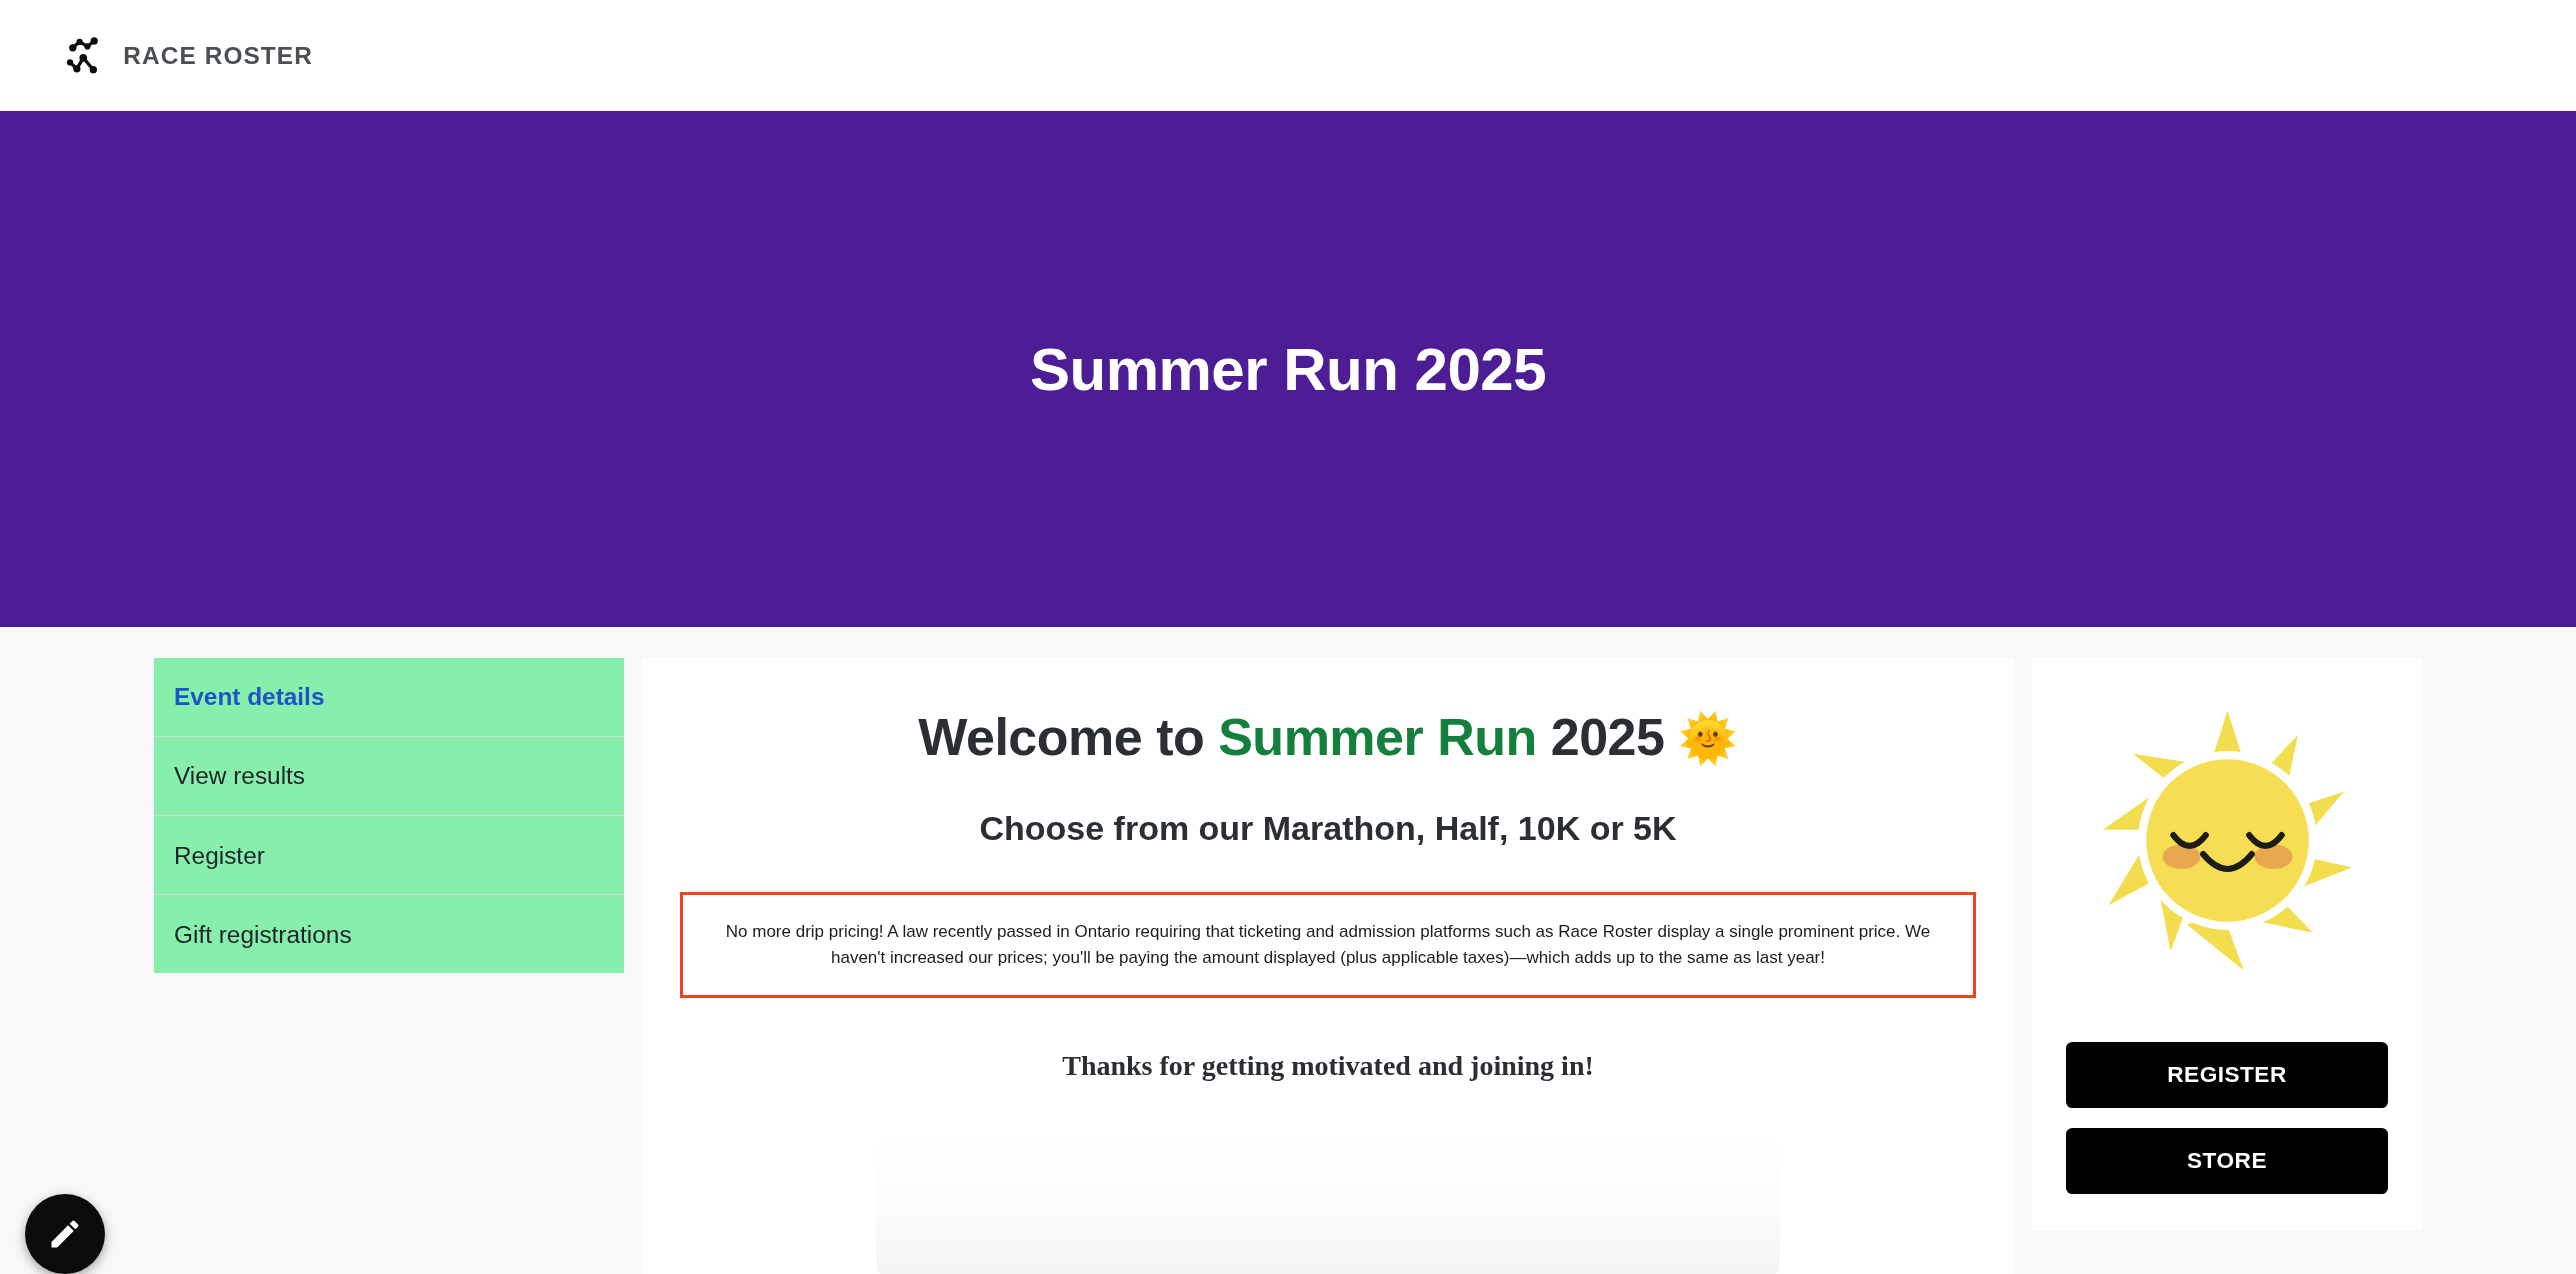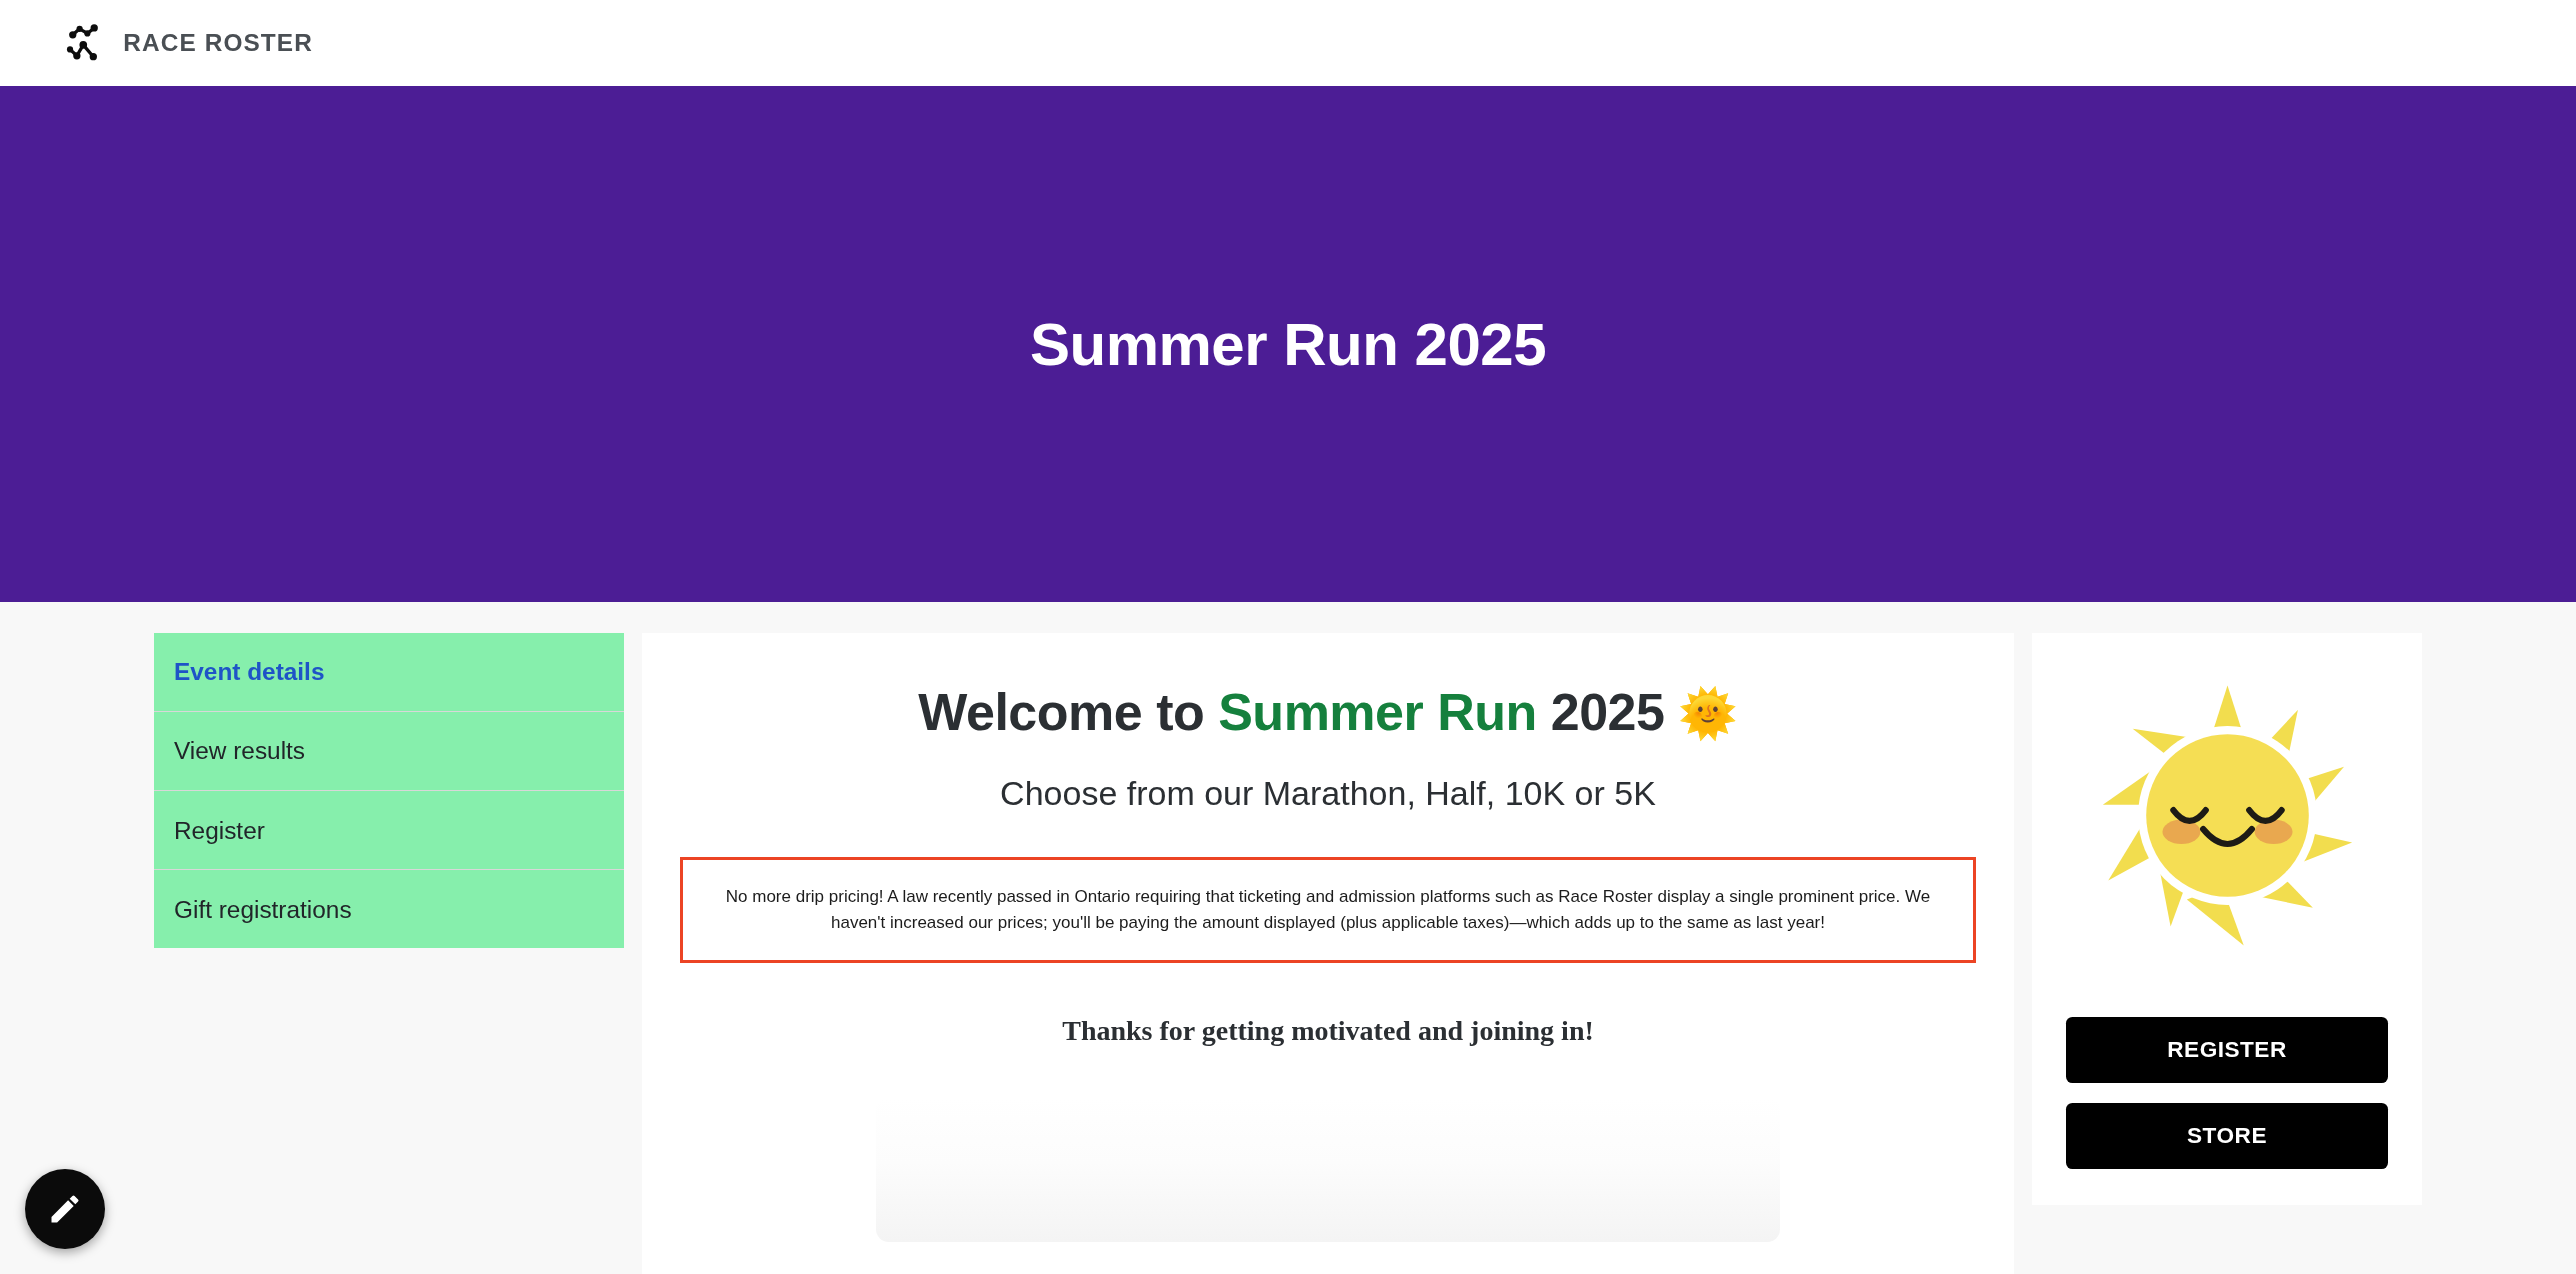--- a/index.html
+++ b/index.html
@@ -11,21 +11,21 @@
   }
 
   body {
     background: #f8f8f8;
     font-family: "Liberation Sans", sans-serif;
     -webkit-font-smoothing: antialiased;
   }
 
   
   .site-header {
-    height: 86px;
+    height: 111px;
     background: #ffffff;
     display: flex;
     align-items: center;
     justify-content: space-between;
     padding: 0 50px 0 65px;
     gap: 9px;
   }
 
   .brand {
     display: flex;
@@ -152,23 +152,23 @@
     color: #2b2f33;
     line-height: 1.25;
     letter-spacing: -0.5px;
   }
   .welcome-heading .accent { color: #15803d; }
   .welcome-heading .sun-emoji { font-size: 48px; }
 
   .sub-heading {
     text-align: center;
     font-size: 34px;
-    font-weight: 400;
+    font-weight: 700;
     color: #2b2f33;
-    margin-top: 26px;
+    margin-top: 36px;
     line-height: 1.3;
   }
 
   .notice-box {
     margin: 42px 0 0 0;
     border: 3.6px solid #ec4424;
     background: #ffffff;
     padding: 23.5px 31px 25px 31px;
   }
 

